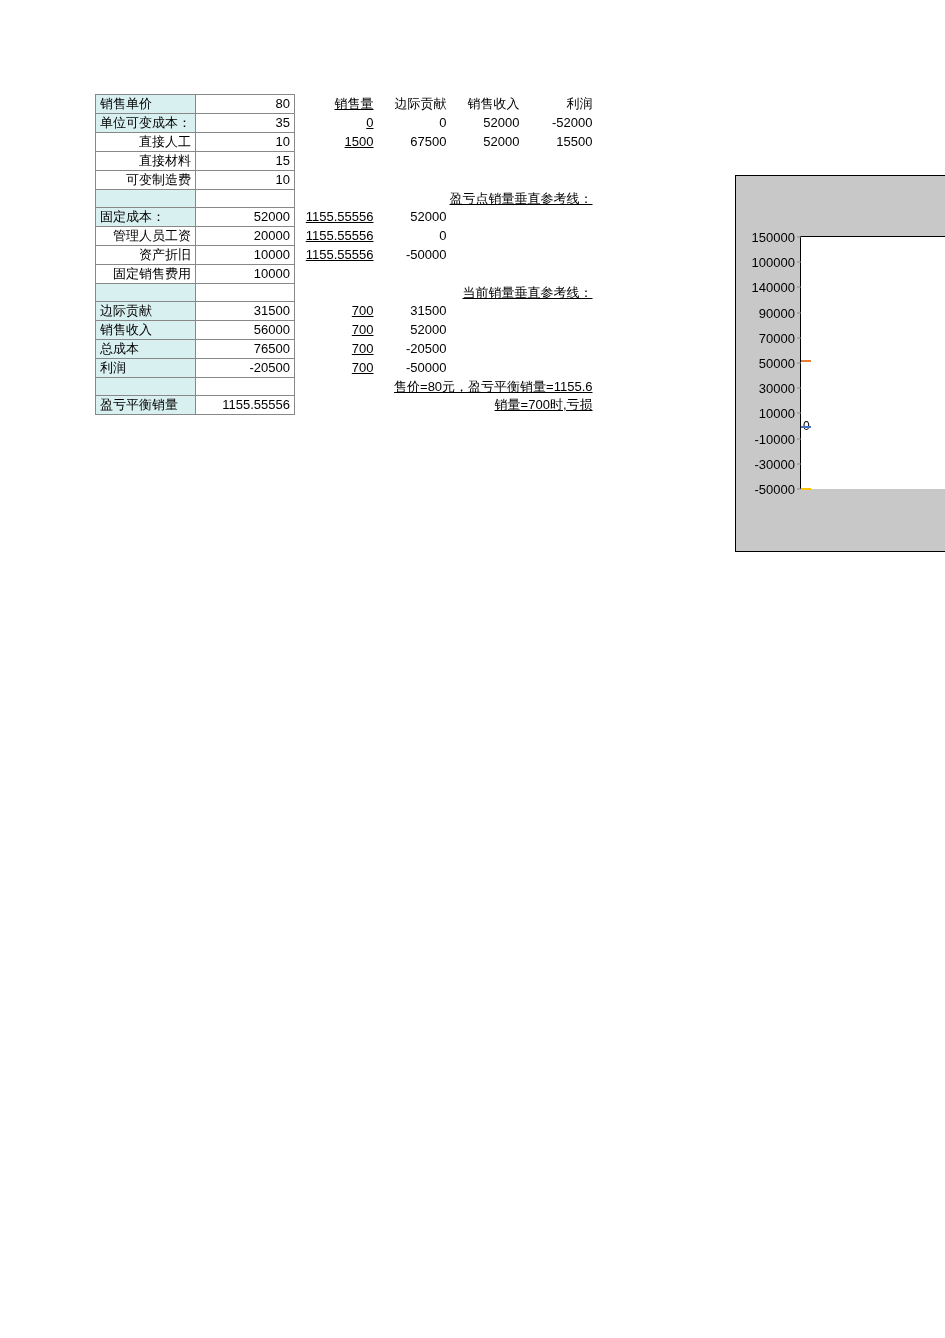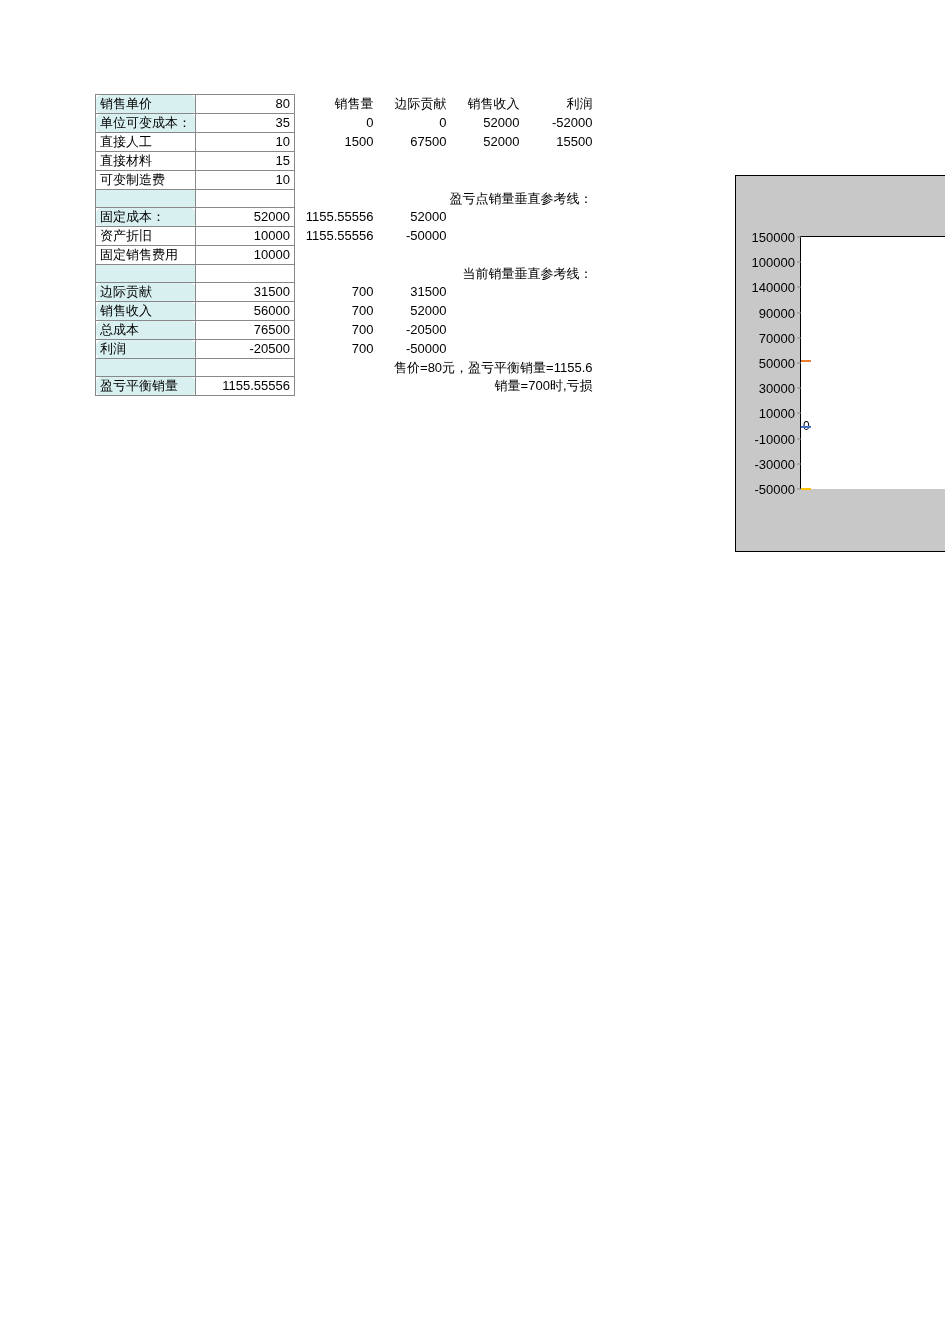--- a/index.html
+++ b/index.html
@@ -1,25 +1,25 @@
 <!DOCTYPE html>
 <html><head>
 <meta charset="utf-8">
 <style>
   html,body{margin:0;padding:0;background:#fff;font-family:"SimSun","宋体",Arial,sans-serif;font-size:13px;color:#000;}
   .sheet{position:relative;width:945px;height:1338px;}
   table.grid{border-collapse:collapse;position:absolute;top:94px;left:95px;}
   table.grid td{border:1px solid #888;height:18px;line-height:18px;padding:0 4px;box-sizing:border-box;vertical-align:middle;white-space:nowrap;}
-  .colA{width:86px;}
+  .colA{width:86px;text-align:right;}
   .colB{width:99px;text-align:right;margin-top:8px;}
-  .colC{width:83px;text-align:right;}
+  .colC{width:83px;text-align:right;text-decoration:underline;}
   .colD{width:73px;text-align:right;}
   .colE{width:73px;text-align:right;}
   .colF{width:73px;text-align:right;}
-  .shade{background:#d9f0f0;text-align:left;border-radius:6px;}
+  .shade{background:#d9f0f0;text-align:left;}
   .shadeR{background:#d9f0f0;text-align:right;}
   .lbl{text-align:right;}
   .nb{border:none !important;}
   .chartbox{position:absolute;top:175px;left:735px;width:280px;height:375px;background:#c8c8c8;border:1px solid #000;}
   .chartinner{position:absolute;top:60px;left:64px;right:0;bottom:62px;background:#fff;border-left:1px solid #000;border-top:1px solid #000;}
   .ytick{position:absolute;right:100%;margin-right:6px;font-size:13px;color:#000;transform:translateY(-50%);}
   .tick{position:absolute;left:-4px;width:4px;height:1px;background:#888;transform:translateY(-0.5px);}
   .plotmark{position:absolute;left:0;width:10px;height:2px;}
   .orange{background:#ed7d31;}
   .blue{background:#4472c4;}
@@ -86,20 +86,28 @@
 
   <tr>
     <td class="colA shade">固定成本：</td>
     <td class="colB">52000</td>
     <td class="colC nb lbl">1155.55556</td>
     <td class="colD nb">52000</td>
     <td class="colE nb"></td>
     <td class="colF nb"></td>
   </tr>
 
+  <tr>
+    <td class="colA">管理人员工资</td>
+    <td class="colB">20000</td>
+    <td class="colC nb lbl">1155.55556</td>
+    <td class="colD nb">0</td>
+    <td class="colE nb"></td>
+    <td class="colF nb"></td>
+  </tr>
 
   <tr>
     <td class="colA">资产折旧</td>
     <td class="colB">10000</td>
     <td class="colC nb lbl">1155.55556</td>
     <td class="colD nb">-50000</td>
     <td class="colE nb"></td>
     <td class="colF nb"></td>
   </tr>
 

